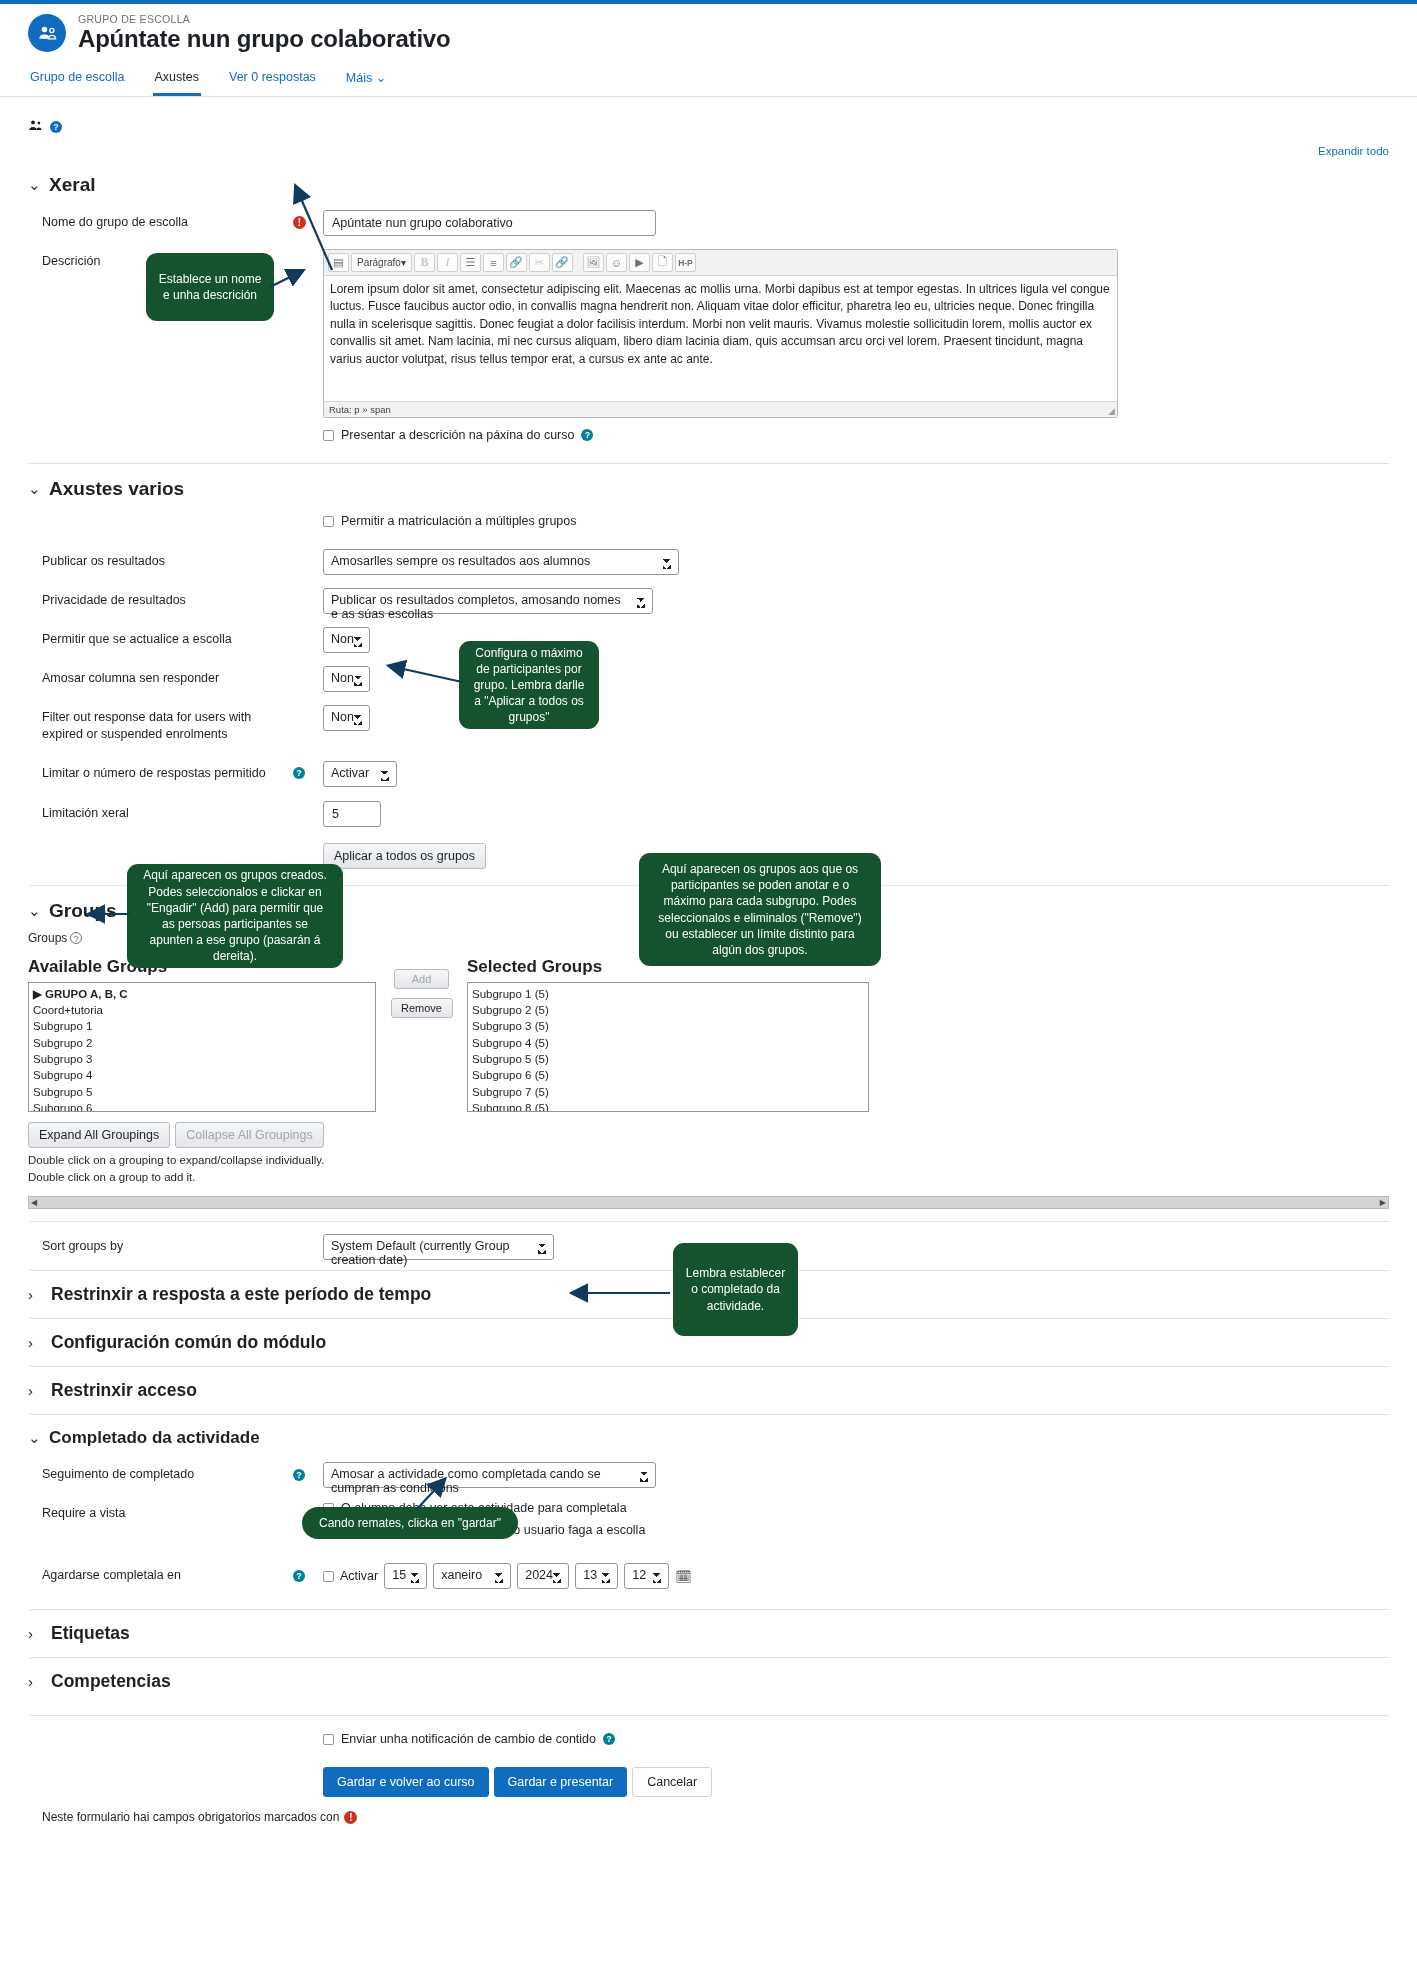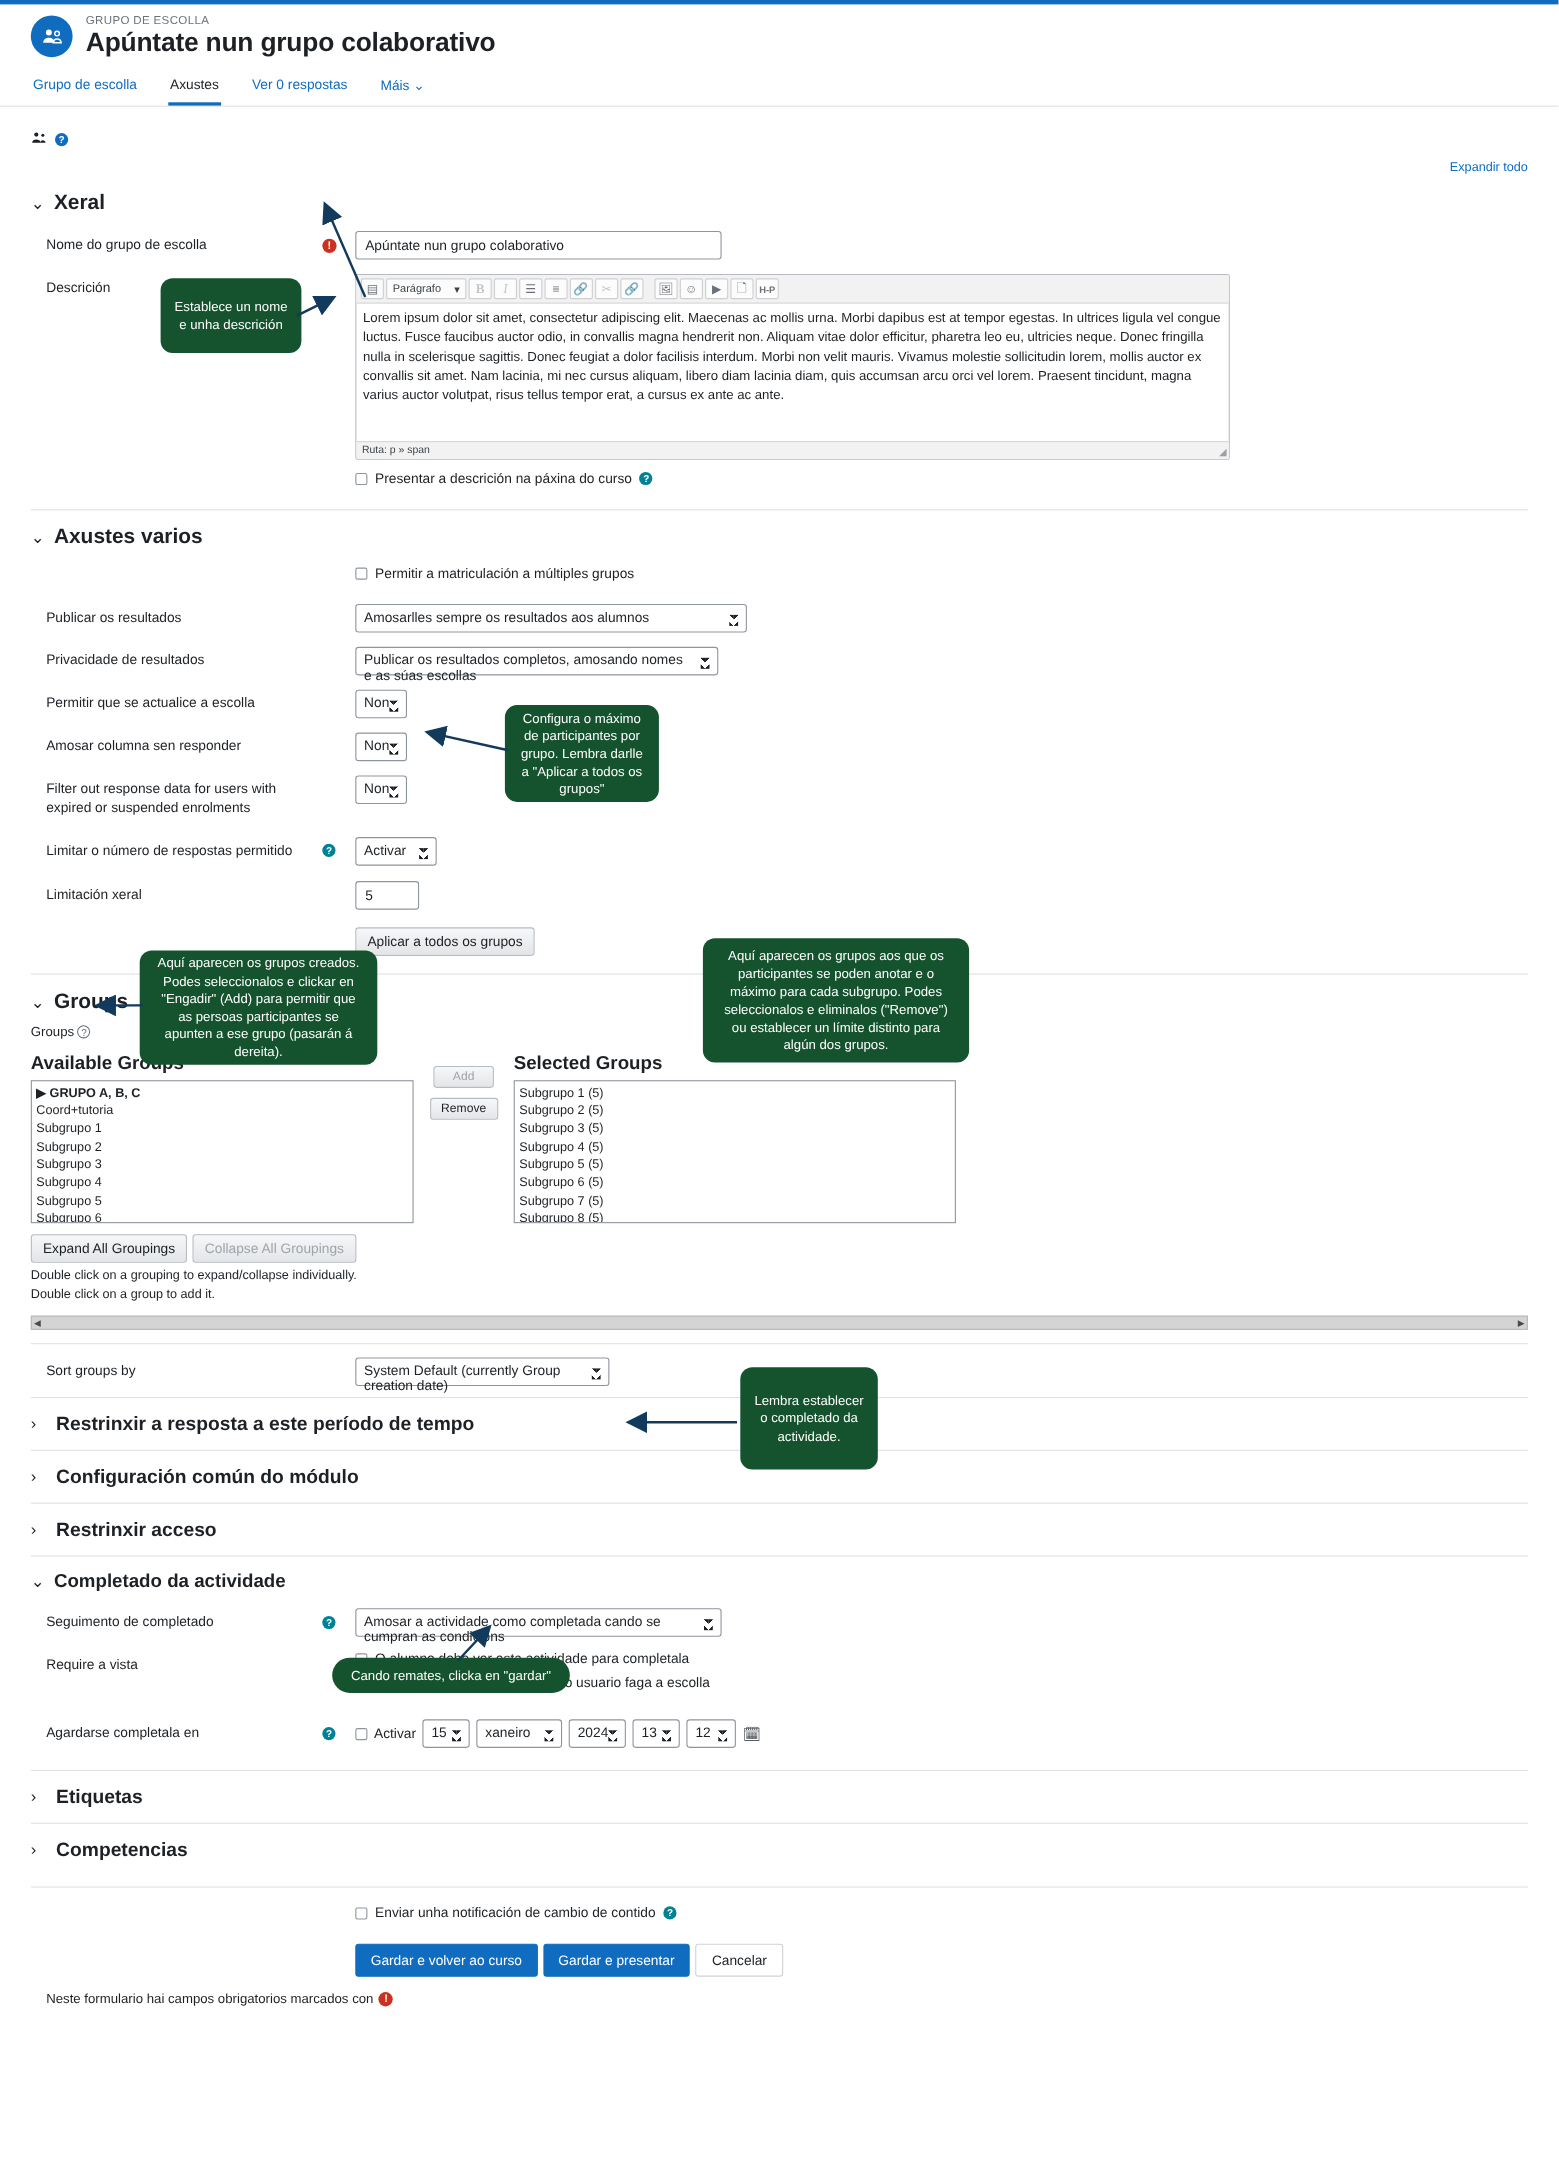--- a/index.html
+++ b/index.html
@@ -117,21 +117,21 @@
     font-size:12.5px; padding:7px 14px; cursor:pointer;
   }
 
   
   .editor { width:795px; border:1px solid #b7bcc2; border-radius:2px; background:#fff;}
   .ed-toolbar { background:#f2f2f2; border-bottom:1px solid #d6d6d6; display:flex; align-items:center;
                 gap:2px; padding:3px 4px; flex-wrap:wrap;}
   .ed-btn { width:21px; height:19px; border:1px solid #cfcfcf; background:#fcfcfc; border-radius:2px;
             display:flex; align-items:center; justify-content:center; font-size:11px; color:#6b7076; cursor:pointer;}
   .ed-btn.dim { color:#c3c7cb; }
-  .ed-para { display:flex; align-items:center; gap:12px; border:1px solid #cfcfcf; background:#fcfcfc;
+  .ed-para { display:flex; align-items:center; gap:0; border:1px solid #cfcfcf; background:#fcfcfc;
              border-radius:2px; height:19px; padding:0 5px; font-size:10px; color:#3d4449; cursor:pointer;}
   .ed-gap { width:6px; }
   .ed-body { height:125px; padding:5px 6px; font-size:12px; line-height:1.45; color:#1d2125; overflow:hidden;}
   .ed-status { background:#f2f2f2; border-top:1px solid #d6d6d6; font-size:9.5px; color:#3d4449; padding:2px 5px;
                position:relative;}
   .resize { position:absolute; right:2px; bottom:1px; font-size:9px; color:#9aa0a6;}
 
   
   .groups-label { padding-left:0; font-size:12px; margin-bottom:12px; display:flex; align-items:center; gap:3px;}
   .picker-wrap { display:flex; align-items:flex-start; gap:0; }

